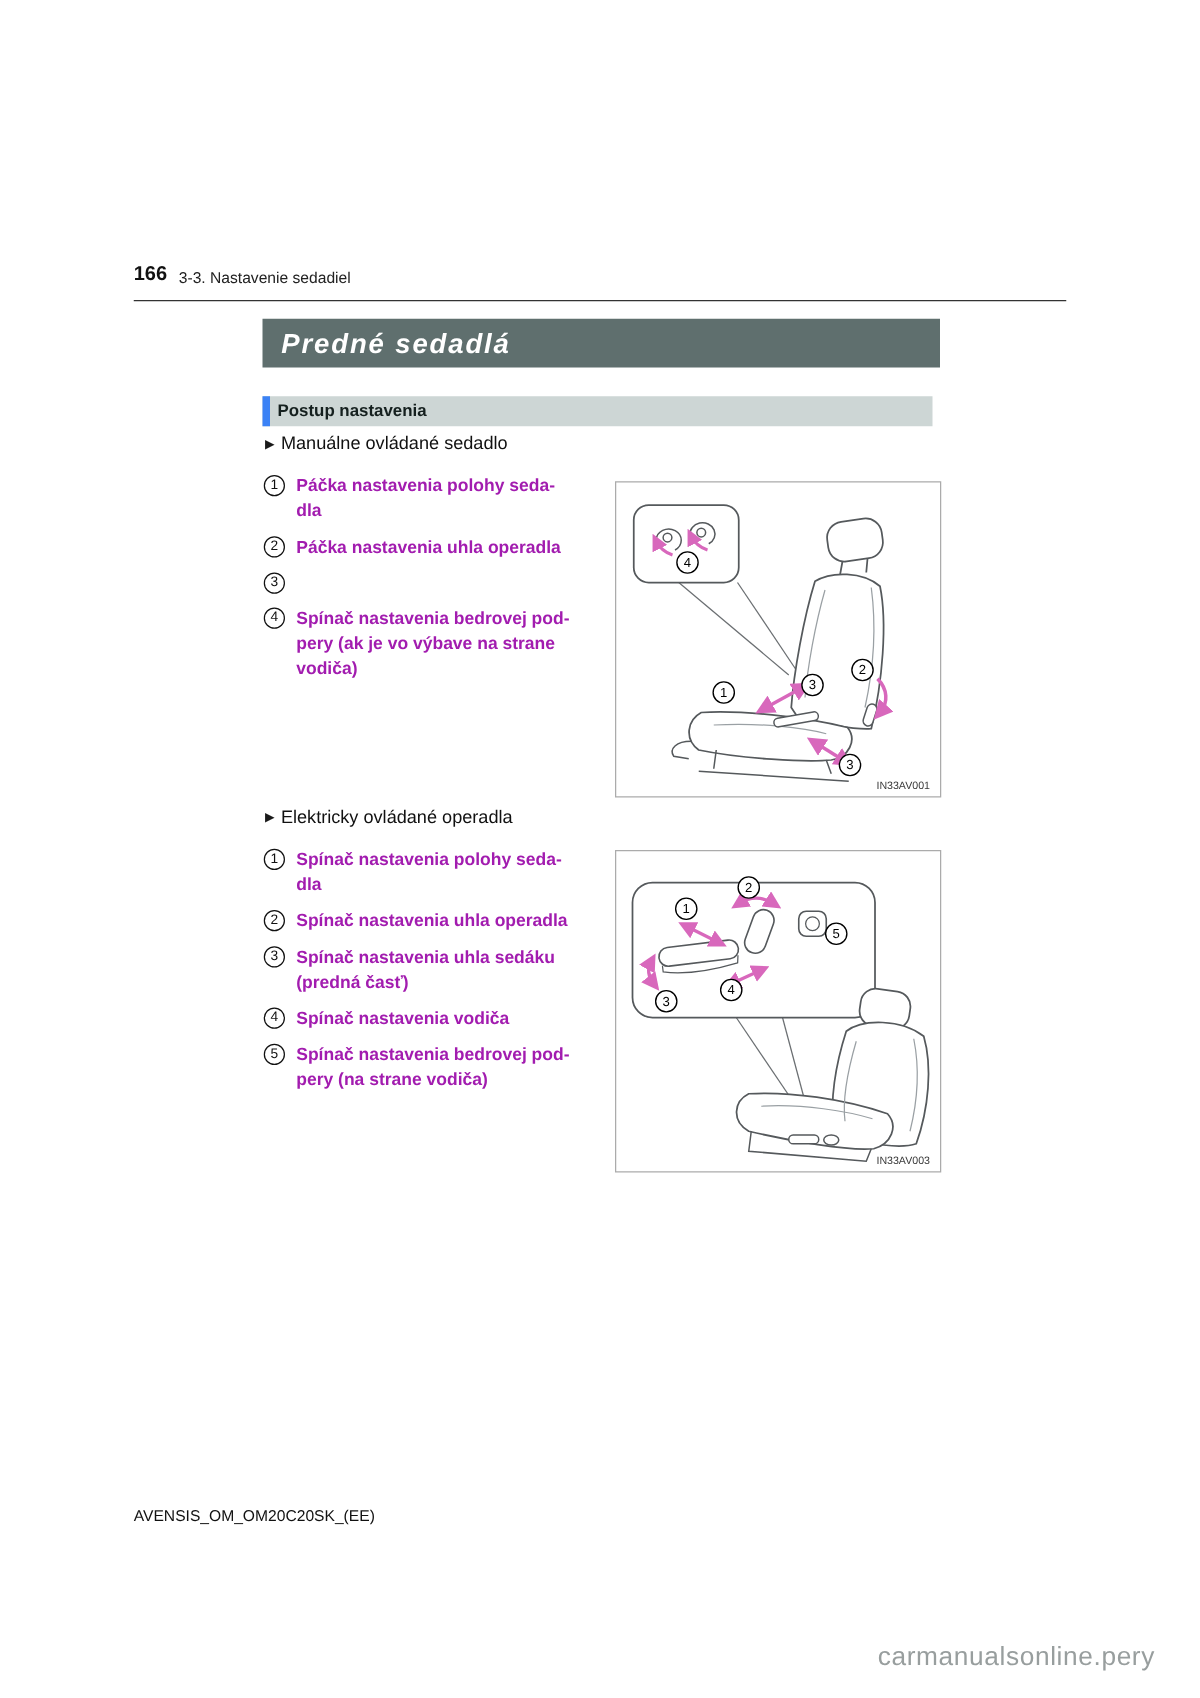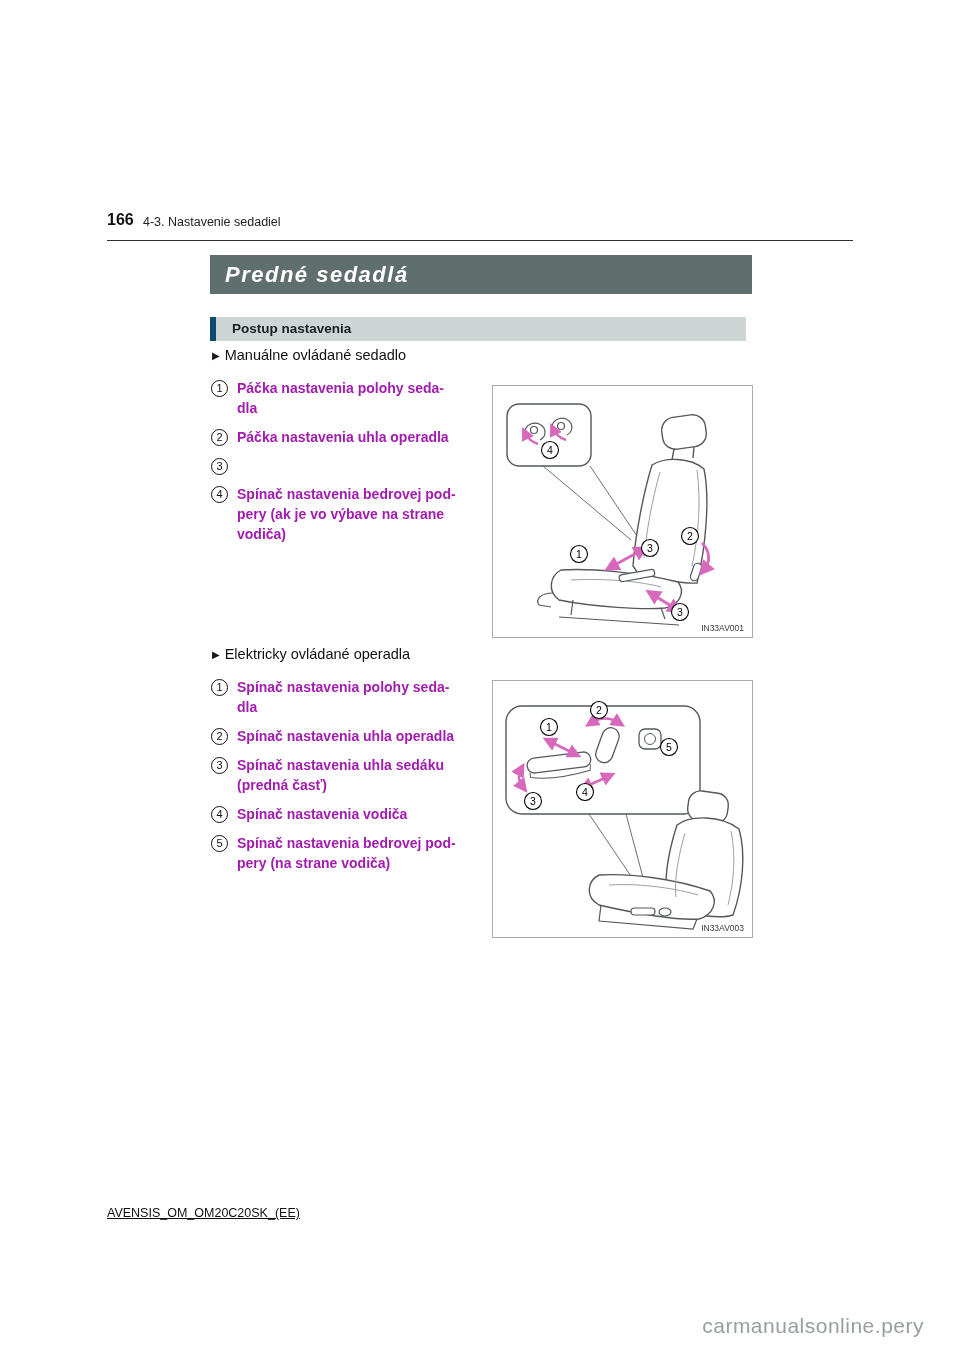--- a/index.html
+++ b/index.html
@@ -12,51 +12,51 @@
   .header-sec { position:absolute; left:143px; top:215px; font-size:12.5px; color:#222; }
   .header-rule { position:absolute; left:107px; top:240px; width:746px; border-top:1.5px solid #333; }
 
   .title-banner {
     position:absolute; left:210px; top:255px; width:542px; height:39px;
     background:#5f6f6e; color:#fff; font-size:22px; font-weight:700; font-style:italic;
     letter-spacing:1.5px; line-height:39px; padding-left:15px;
   }
   .subtitle-banner {
     position:absolute; left:210px; top:317px; width:536px; height:24px;
-    background:#cdd6d5; border-left:6px solid #0c4a6e;
-    line-height:24px; padding-left:16px; font-size:13.5px; font-weight:700; color:#15201f;
+    background:#cdd6d5; border-left:6px solid #3b82f6;
+    line-height:24px; padding-left:6px; font-size:13.5px; font-weight:700; color:#15201f;
   }
 
   .lead { position:absolute; left:212px; font-size:14.5px; color:#111; display:flex; align-items:center; }
   .lead .tri { font-size:10px; margin-right:5px; color:#1a1a1a; }
   #lead1 { top:347px; } #lead2 { top:646px; }
 
   .items { position:absolute; left:211px; width:283px; }
   #items1 { top:378px; } #items2 { top:677px; }
   .item { display:flex; margin-bottom:9px; }
   .cnum {
     flex:none; width:17px; height:17px; border:1.3px solid #111; border-radius:50%;
     text-align:center; line-height:15px; font-size:11px; margin-top:2px;
   }
   .itxt { margin-left:9px; font-size:14px; line-height:20px; white-space:pre-line; color:#a21caf;font-weight:bold; }
 
   .figure { position:absolute; left:492px; border:1px solid #ababab; background:#fff; }
   #fig1 { top:385px; width:261px; height:253px; }
   #fig2 { top:680px; width:261px; height:258px; }
 
-  .footer { position:absolute; left:107px; top:1206px; font-size:12.5px; color:#111;text-decoration:underline; }
+  .footer { position:absolute; left:107px; top:1206px; font-size:12.5px; color:#111; }
   .watermark { position:absolute; right:36px; top:1314px; font-size:21px; color:#989e9e; letter-spacing:.5px; }
 </style>
 </head>
 <body>
 
 <div class="page">
 
   <span class="header-num">166</span>
-  <span class="header-sec">4-3. Nastavenie sedadiel</span>
+  <span class="header-sec">3-3. Nastavenie sedadiel</span>
   <div class="header-rule"></div>
 
   <div class="title-banner">Predné sedadlá</div>
   <div class="subtitle-banner">Postup nastavenia</div>
 
   <div class="lead" id="lead1">
     <span class="tri">▶</span>
     <span>Manuálne ovládané sedadlo</span>
   </div>
 

